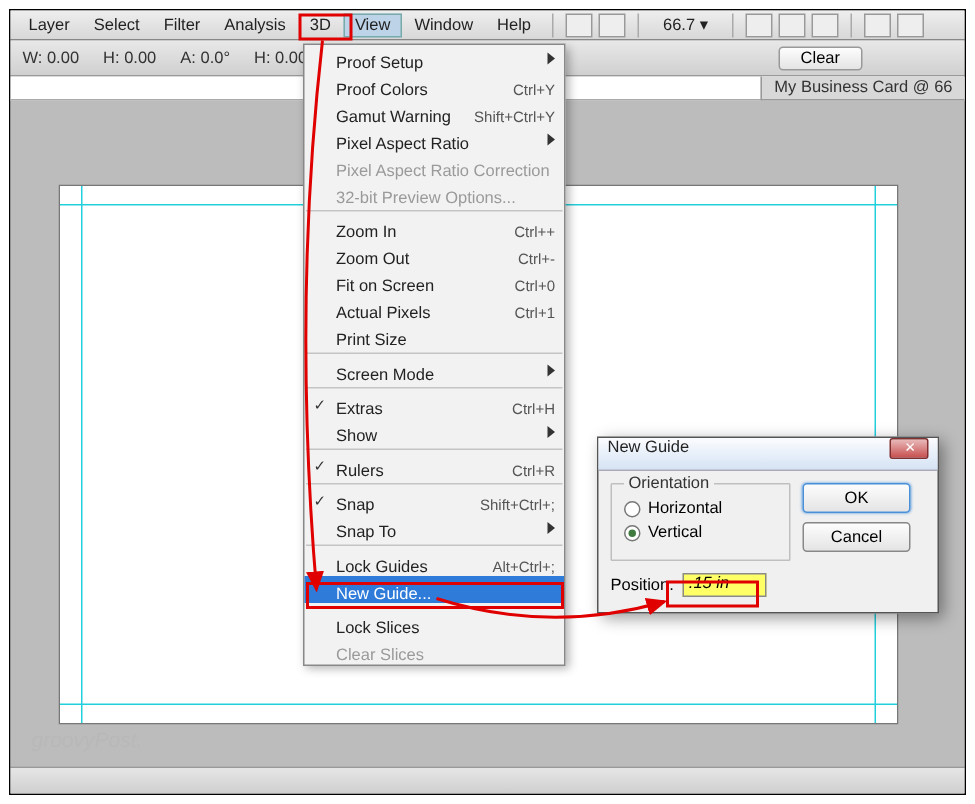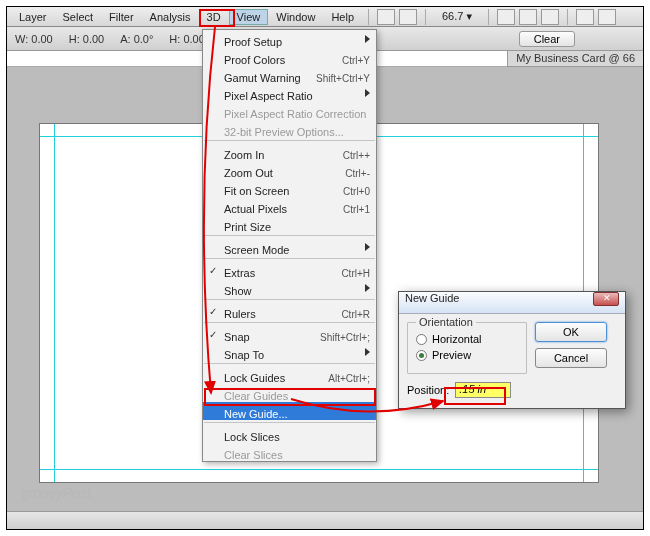--- a/index.html
+++ b/index.html
@@ -177,23 +177,20 @@
       </div>
       <div class="dd-row">
         <span class="dd-label">Snap To</span>
         <span class="dd-arrow"></span>
       </div>
       <div class="dd-sep"></div>
       <div class="dd-row">
         <span class="dd-label">Lock Guides</span>
         <span class="dd-sc">Alt+Ctrl+;</span>
       </div>
-      <div class="dd-row disabled">
-        <span class="dd-label">Clear Guides</span>
-      </div>
       <div class="dd-row sel">
         <span class="dd-label">New Guide...</span>
       </div>
       <div class="dd-sep"></div>
       <div class="dd-row">
         <span class="dd-label">Lock Slices</span>
       </div>
       <div class="dd-row disabled">
         <span class="dd-label">Clear Slices</span>
       </div>
@@ -206,21 +203,21 @@
     </div>
     <div class="dlg-body">
       <div class="fieldset">
         <span class="legend">Orientation</span>
         <div class="radio-row">
           <span class="radio"></span>
           <span>Horizontal</span>
         </div>
         <div class="radio-row">
           <span class="radio checked"></span>
-          <span>Preview</span>
+          <span>Vertical</span>
         </div>
       </div>
       <div class="btncol">
         <div class="dlg-btn primary">OK</div>
         <div class="dlg-btn">Cancel</div>
       </div>
     </div>
     <div class="pos-row">
       <span>Position:</span>
       <span class="pos-input">.15 in</span>

